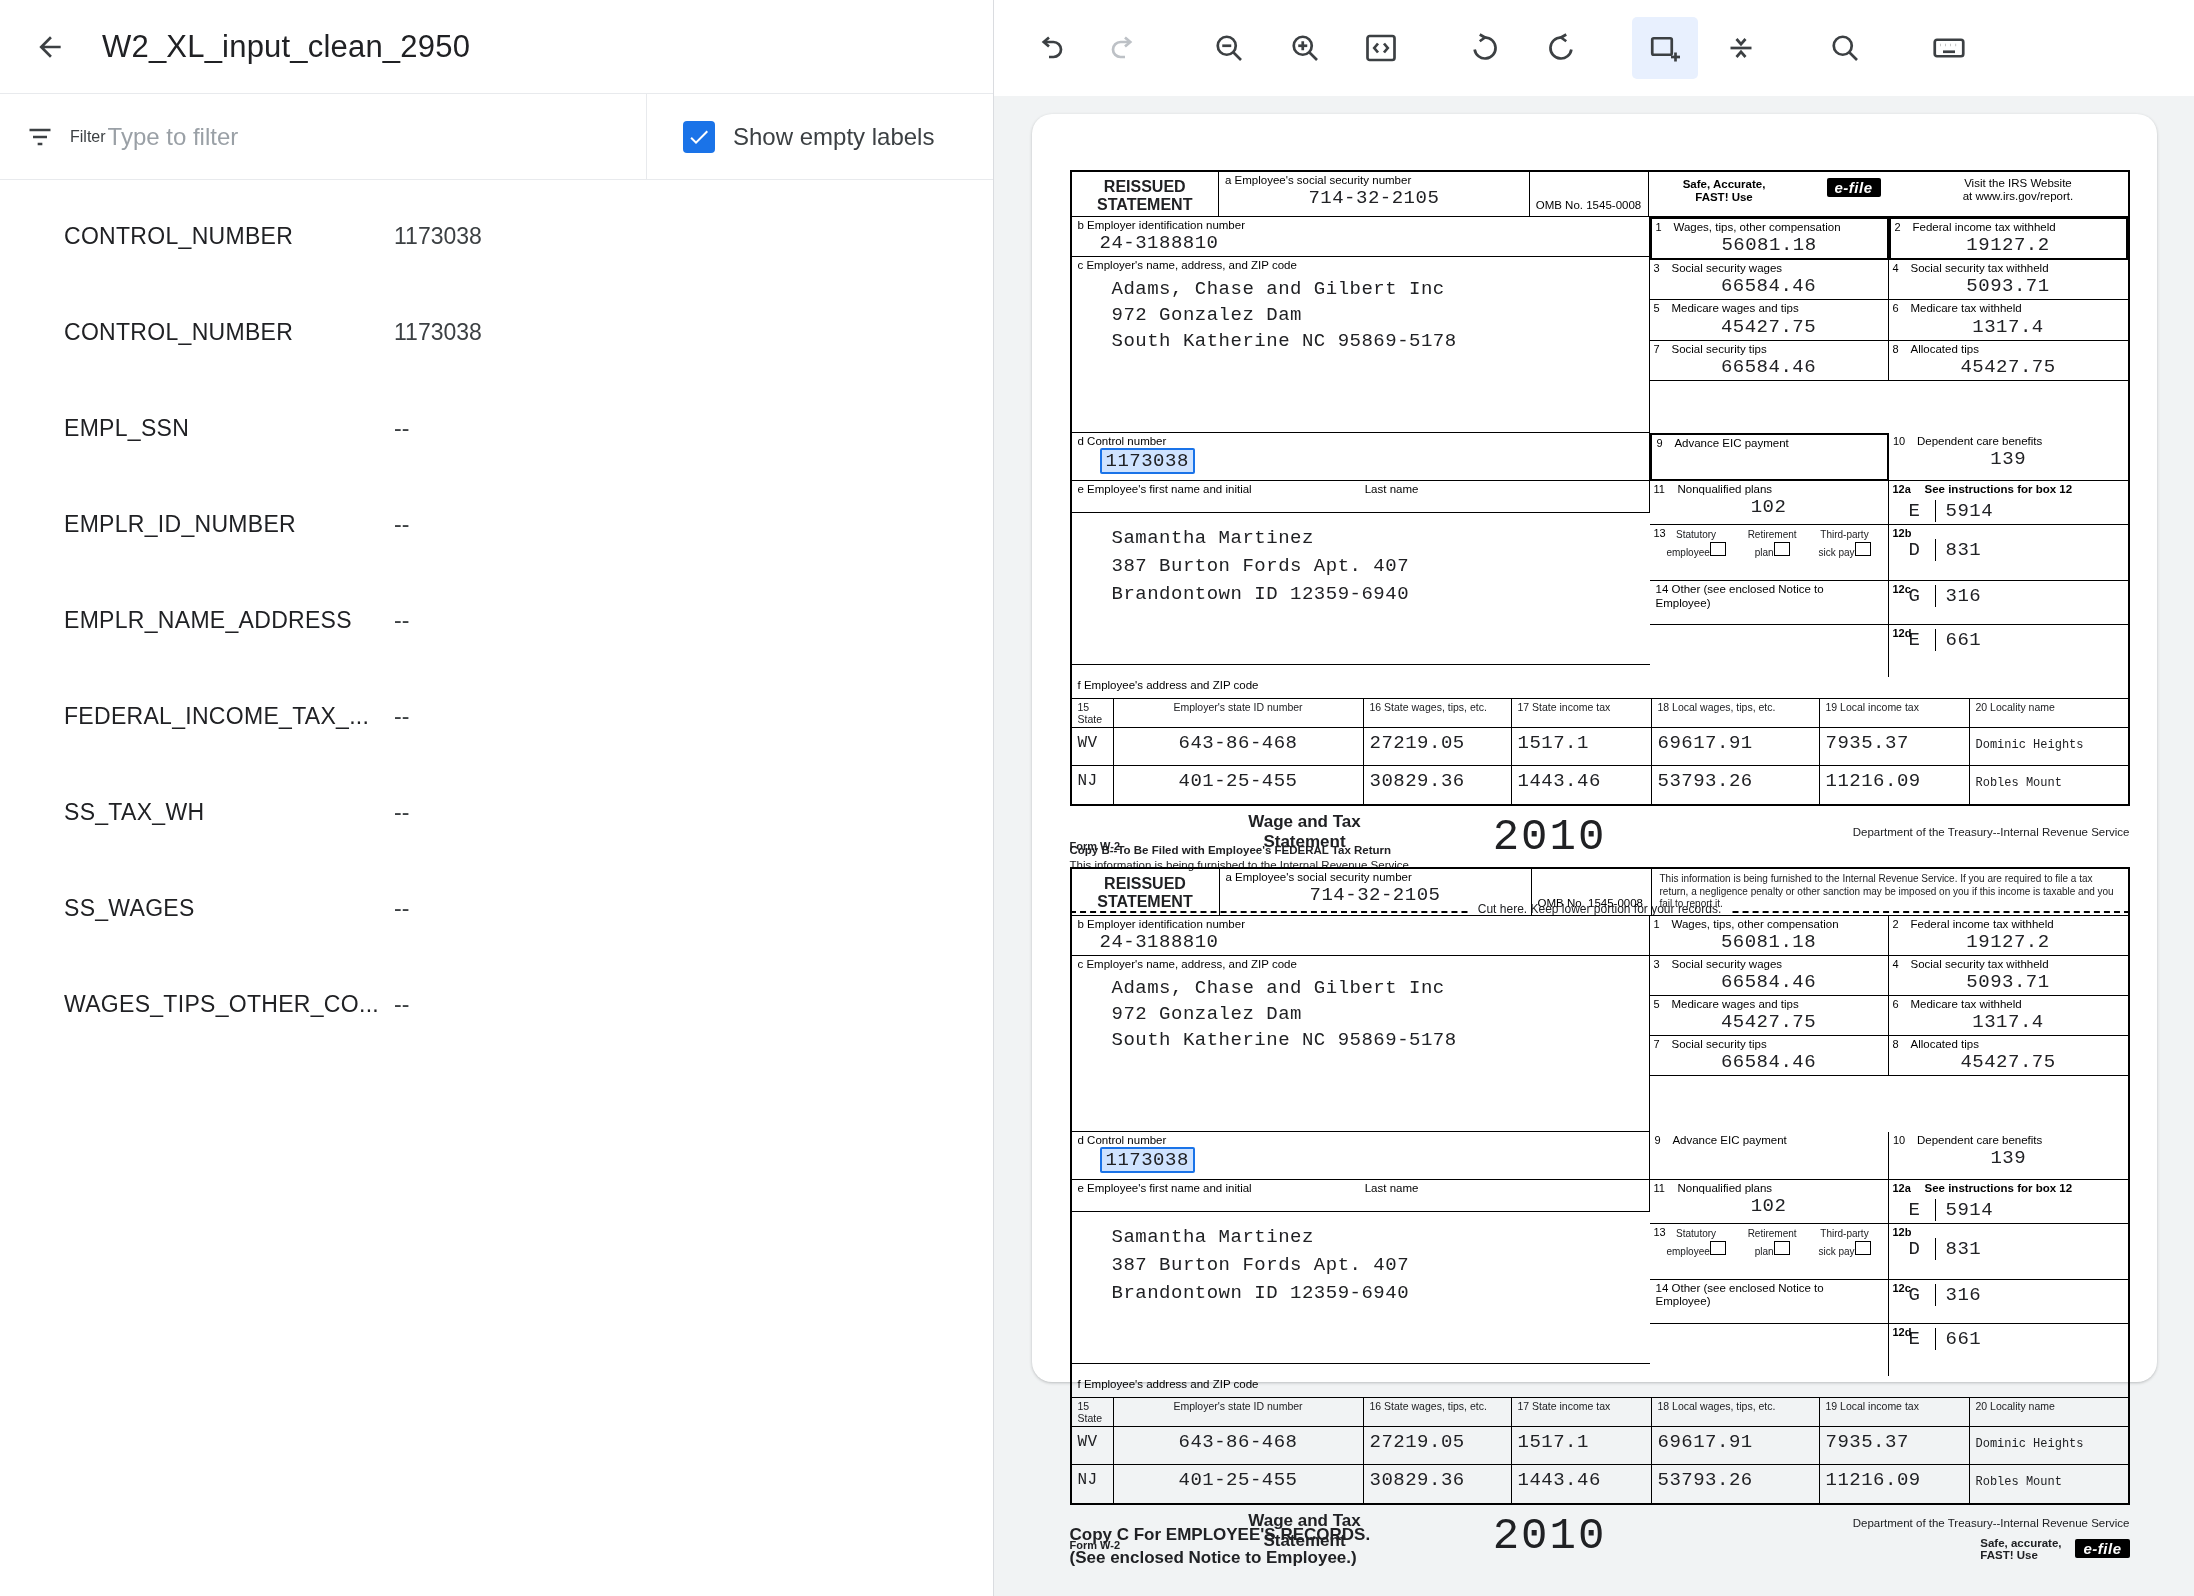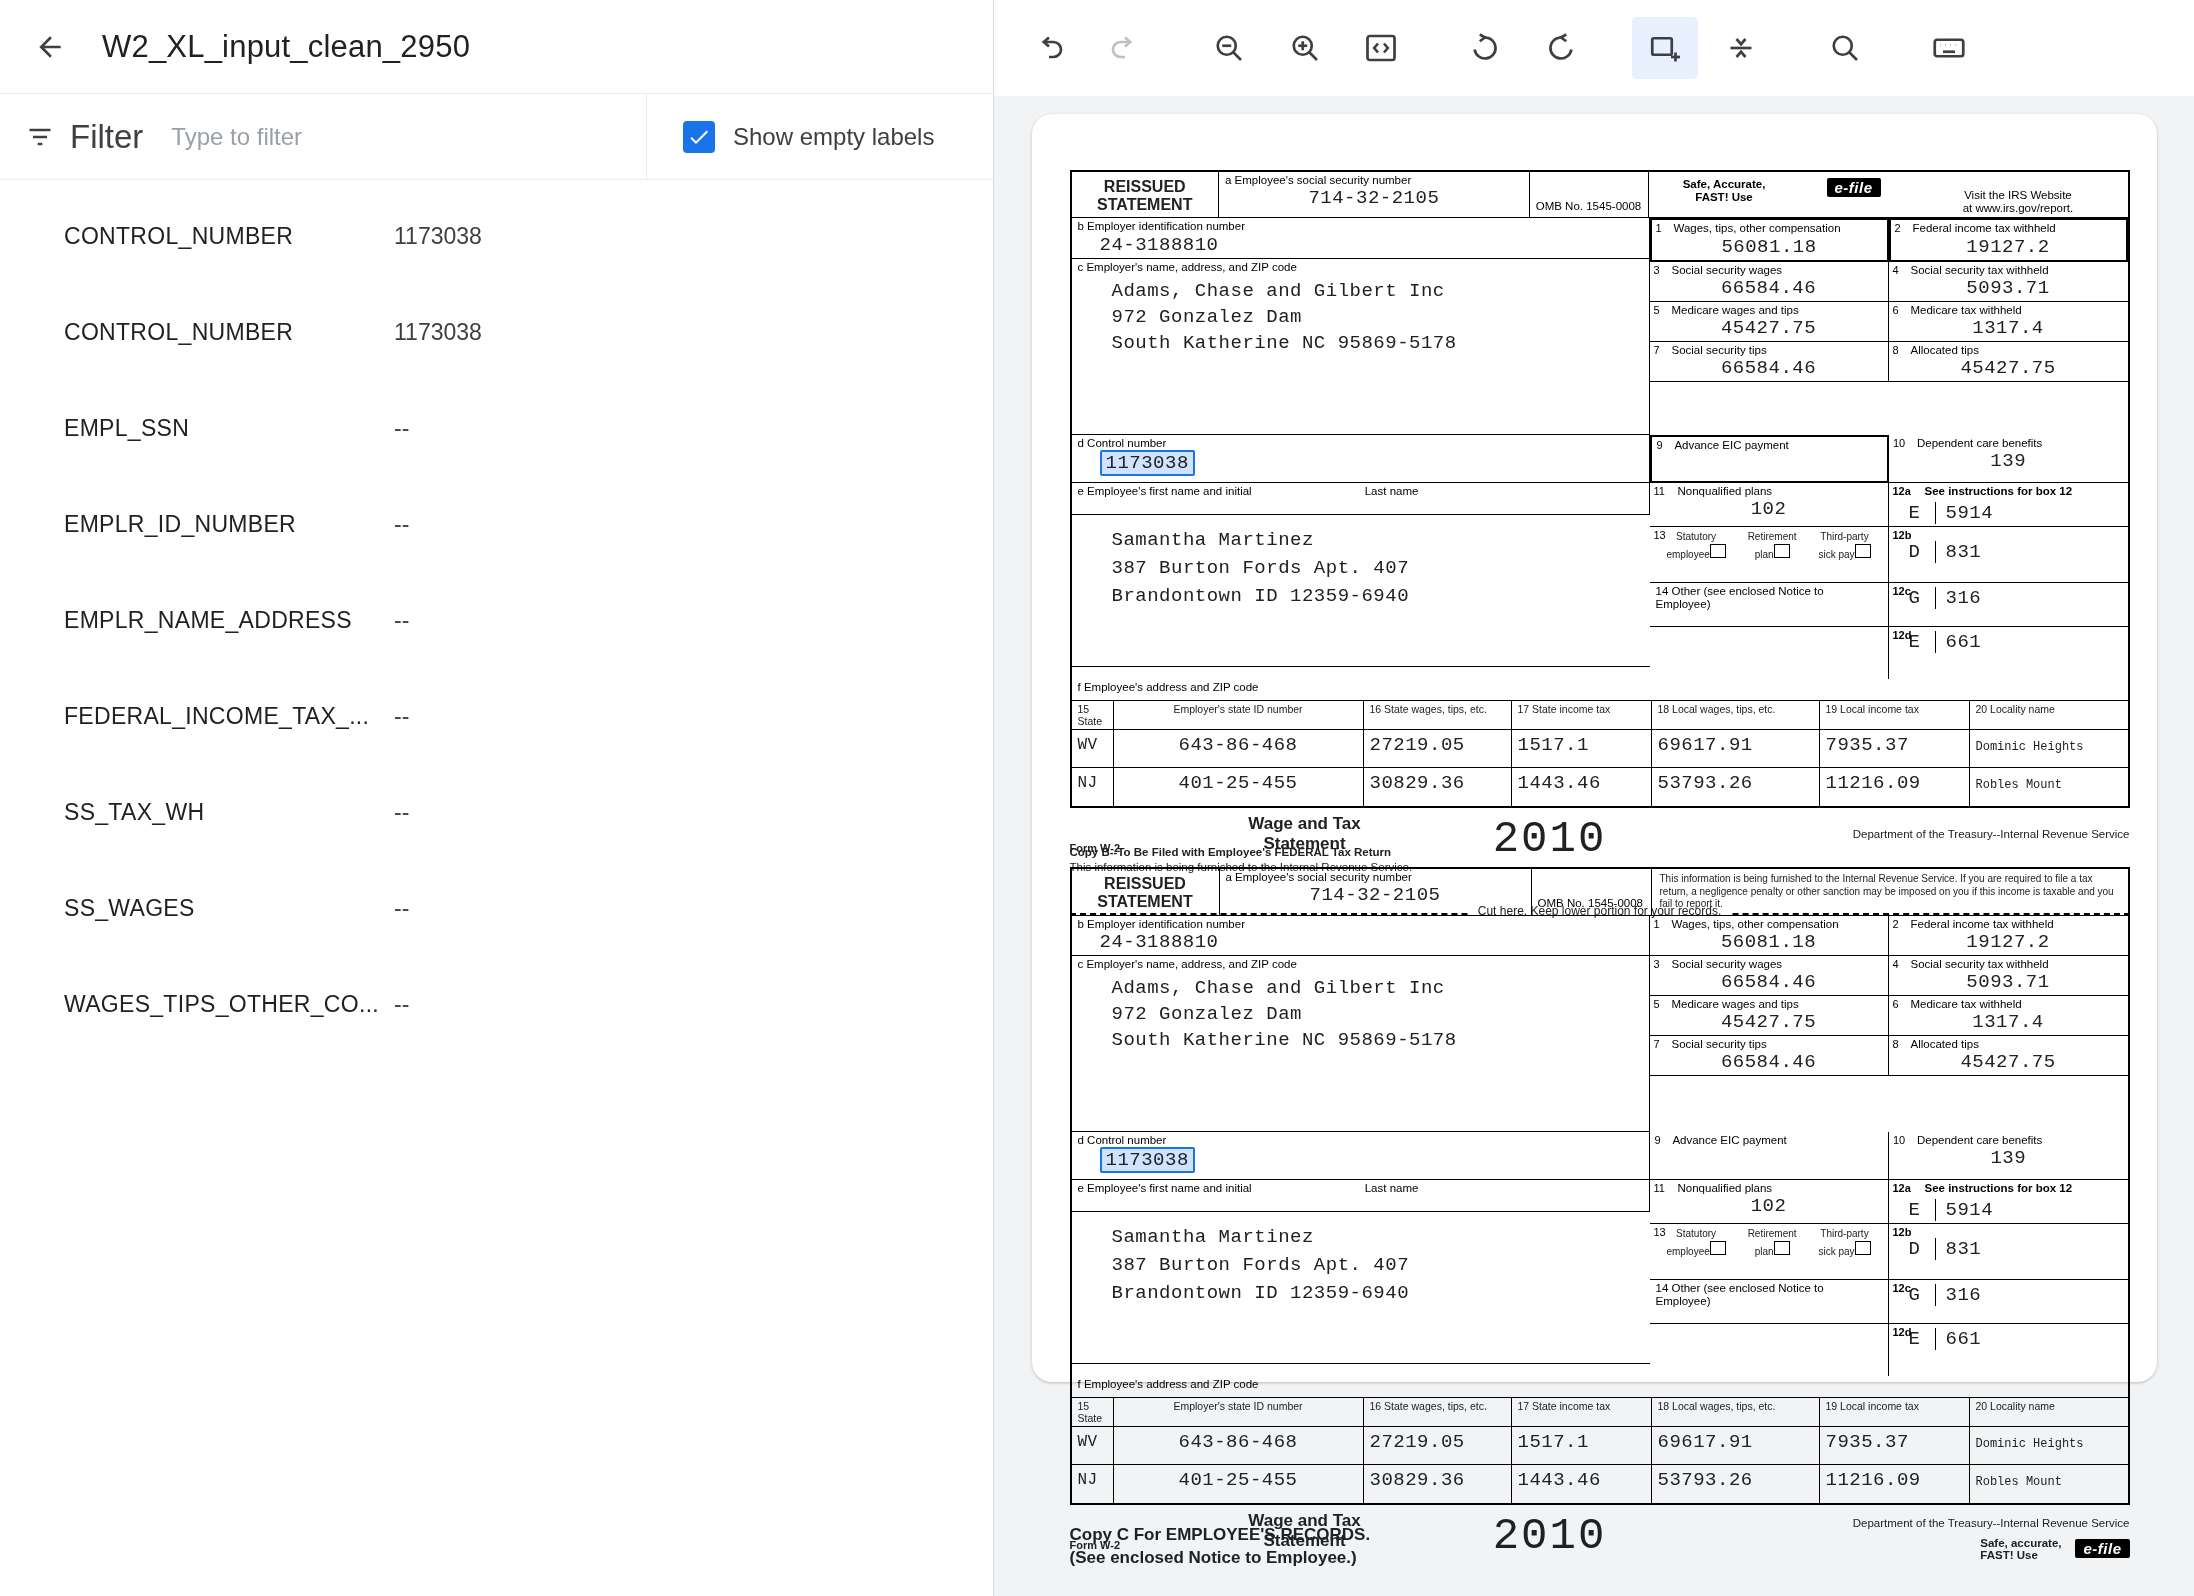--- a/index.html
+++ b/index.html
@@ -17,21 +17,21 @@
   .left { width: 994px; height: 1596px; border-right: 1px solid #dadce0; display: flex; flex-direction: column; position: relative; background:#fff;}
   .left-header { height: 94px; display: flex; align-items: center; padding: 0 26px; border-bottom: 1px solid #e8eaed; }
   .back-btn { width: 48px; height: 48px; display:flex; align-items:center; justify-content:center; cursor:pointer; border-radius:50%; }
   .back-btn svg { width: 32px; height: 32px; fill: #3c4043; }
   .doc-title { font-size: 31px; color: #202124; margin-left: 28px; font-weight: 400; letter-spacing: .2px;}
 
   .filter-row { height: 86px; display: flex; align-items: stretch; border-bottom: 1px solid #e8eaed; }
   .filter-left { flex: 1; display: flex; align-items: center; padding: 0 26px; border-right: 1px solid #e8eaed; }
   .filter-icon { width: 30px; height: 30px; margin-right: 14px; display:flex; align-items:center;}
   .filter-icon svg { width: 28px; height: 28px; fill: #3c4043; }
-  .filter-label { font-size: 33px; color: #3c4043; margin-right: 26px; }
+  .filter-label { font-size: 16px; color: #3c4043; }
   .filter-input { border: none; outline: none; font-size: 24px; color: #3b82f6; font-family: "Liberation Sans", sans-serif; width: 380px; background: transparent; }
   .filter-input::placeholder { color: #9aa0a6; }
   .filter-right { width: 346px; display: flex; align-items: center; padding-left: 36px; }
   .cb { width: 32px; height: 32px; border-radius: 4px; background: #1a73e8; display:flex; align-items:center; justify-content:center; margin-right: 18px; }
   .cb svg { width: 24px; height: 24px; fill: #fff; }
   .cb-label { font-size: 24px; color: #3c4043; }
 
   .labels-list { flex: 1; overflow: hidden; padding-top: 8px; }
   .label-row { display: flex; align-items: center; height: 96px; padding: 0 26px 0 64px; }
   .label-key { width: 330px; font-size: 23px; color: #202124; letter-spacing: .3px; white-space: nowrap; overflow: hidden; text-overflow: ellipsis; }
@@ -256,21 +256,21 @@
                 <div class="lbl">OMB No. 1545-0008</div>
               </div>
               <div class="cell" style="width:150px;text-align:center;border-right:none;">
                 <div class="lbl" style="font-weight:bold;margin-top:4px;">Safe, Accurate,</div>
                 <div class="lbl" style="font-weight:bold;">FAST! Use</div>
               </div>
               <div class="cell" style="width:110px;text-align:center;border-right:none;padding-top:6px;">
                 <span class="efile">e-file</span>
               </div>
               <div class="cell" style="width:220px;text-align:center;">
-                <div class="lbl" style="margin-top:15px;">Visit the IRS Website</div>
+                <div class="lbl" style="margin-top:3px;">Visit the IRS Website</div>
                 <div class="lbl">at www.irs.gov/report.</div>
               </div>
             </div>
 
             <div class="row">
               <div style="width:580px;">
                 <div class="cell" style="border-right:1px solid #000;">
                   <div class="lbl">b  Employer identification number</div>
                   <div class="val" style="padding-left:22px;">24-3188810</div>
                 </div>

